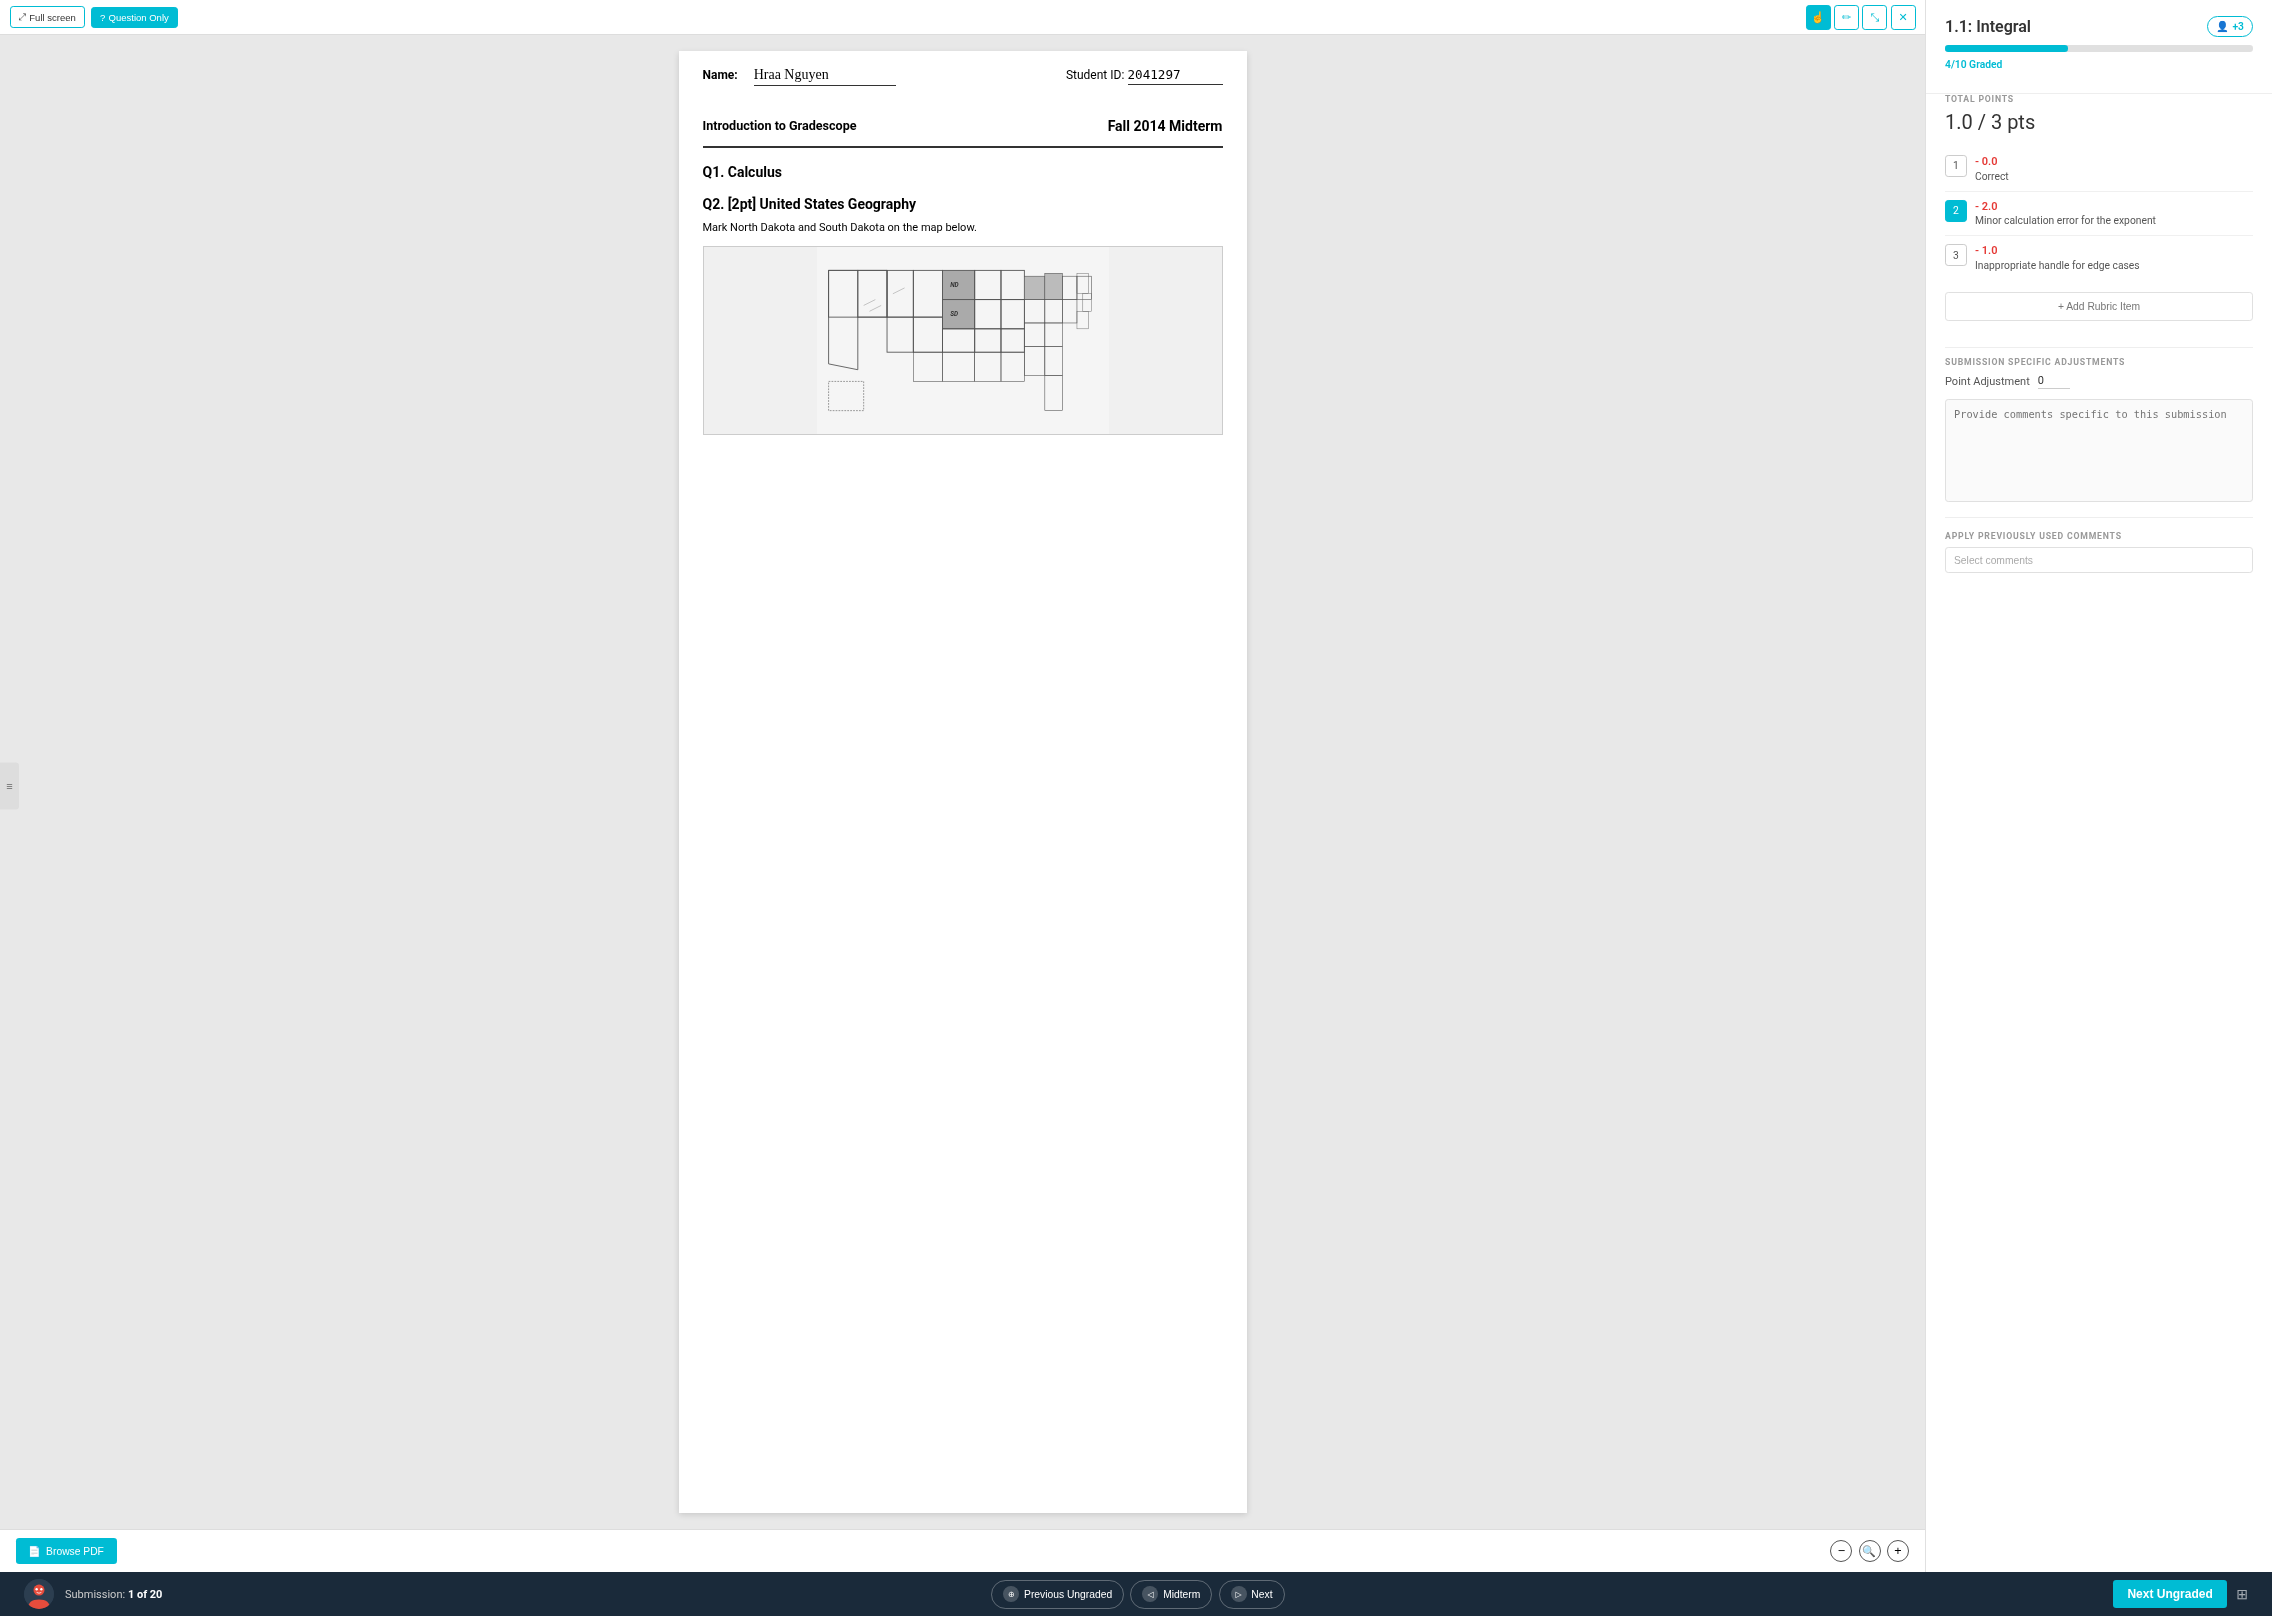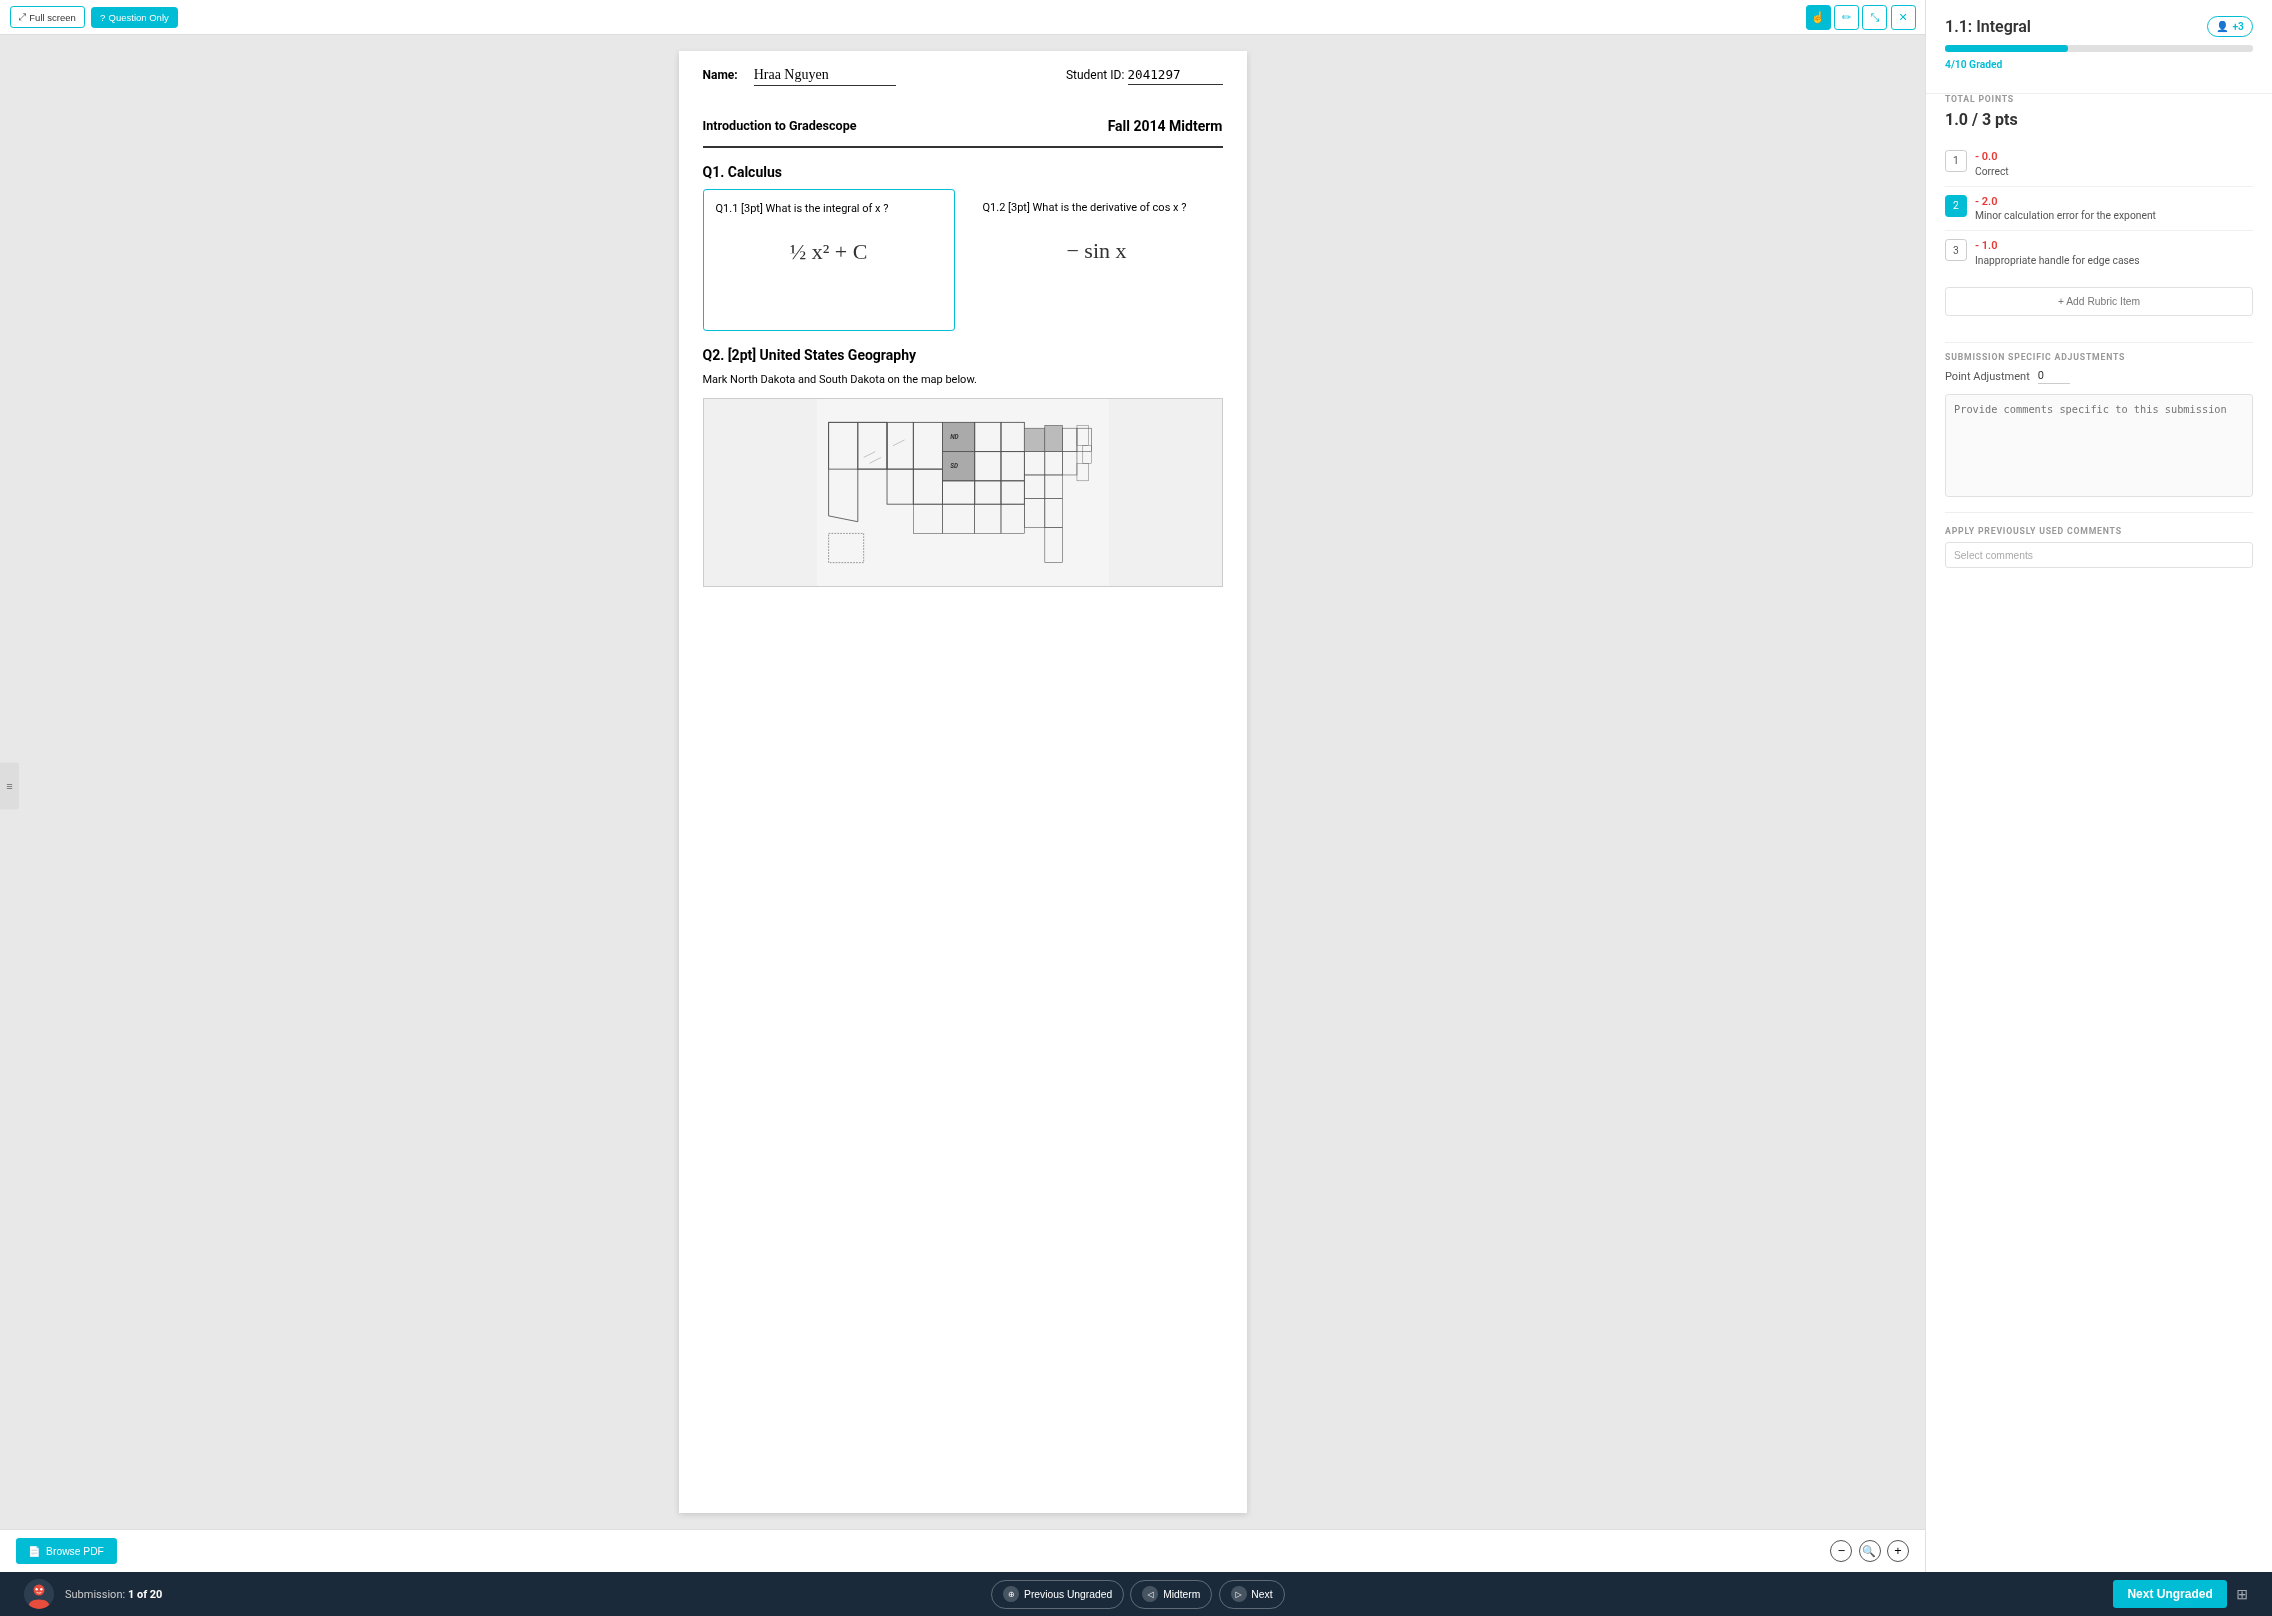--- a/index.html
+++ b/index.html
@@ -77,21 +77,21 @@
 
     .graders-badge { background: white; border: 1.6px solid #00bcd4; border-radius: 16px; padding: 3.2px 8px; display: flex; align-items: center; gap: 3.2px; color: #00bcd4; font-size: 10.3px; font-weight: 600; }
 
     .progress-bar-wrap { height: 6.3px; background: #e0e0e0; border-radius: 3.2px; margin-bottom: 6.3px; }
     .progress-bar-fill { height: 100%; background: #00bcd4; border-radius: 3.2px; }
 
     .graded-label { color: #00bcd4; font-size: 10.3px; font-weight: 600; margin-bottom: 12.6px; }
 
     .section-label { font-size: 8.7px; font-weight: 700; color: #999; letter-spacing: 0.8px; text-transform: uppercase; margin-bottom: 6.3px; }
 
-    .total-points { font-size: 16px; font-weight: 700; color: #333; margin-bottom: 12.6px; }
+    .total-points { font-size: 20px; font-weight: 400; color: #333; margin-bottom: 12.6px; }
 
     .grade-body { padding: 0 19px 12.6px; }
 
     .rubric-items { margin-bottom: 12.6px; }
 
     .rubric-item { display: flex; align-items: flex-start; gap: 8px; padding: 8px 0; border-bottom: 0.8px solid #f0f0f0; }
     .rubric-item:last-child { border-bottom: none; }
 
     .rubric-num { width: 22px; height: 22px; border: 0.8px solid #ccc; border-radius: 3.2px; display: flex; align-items: center; justify-content: center; font-size: 10.3px; color: #555; flex-shrink: 0; }
     .rubric-num.active { background: #00bcd4; color: white; border-color: #00bcd4; }
@@ -181,36 +181,20 @@
             </div>
             <div class="doc-title-row">
               <span class="doc-course">Introduction to Gradescope</span>
               <span class="doc-exam">Fall 2014 Midterm</span>
             </div>
           </div>
           <hr class="doc-divider">
 
           <div class="question-section">
             <div class="question-title">Q1.  Calculus</div>
-            <div class="sub-question-grid">
-
-              <div class="sub-question-box">
-                <div class="sub-q-label">Q1.1  [3pt]  What is the integral of x ?</div>
-                <div class="handwritten-answer">
-                  ½ x² + C
-                </div>
-              </div>
-
-              <div class="sub-question-plain">
-                <div class="sub-q-label">Q1.2  [3pt]   What is the derivative of  cos x ?</div>
-                <div class="handwritten-answer">
-                  − sin x
-                </div>
-              </div>
-            </div>
           </div>
 
           <div class="q2-section">
             <div class="question-title">Q2.  [2pt] United States Geography</div>
             <div class="q2-description">Mark North Dakota and South Dakota on the map below.</div>
             <div class="map-container">
 
               <svg class="us-map-svg" viewBox="0 0 500 320" xmlns="http://www.w3.org/2000/svg" style="font-size:14px">
 
                 <rect width="500" height="320" fill="#f5f5f5"></rect>

